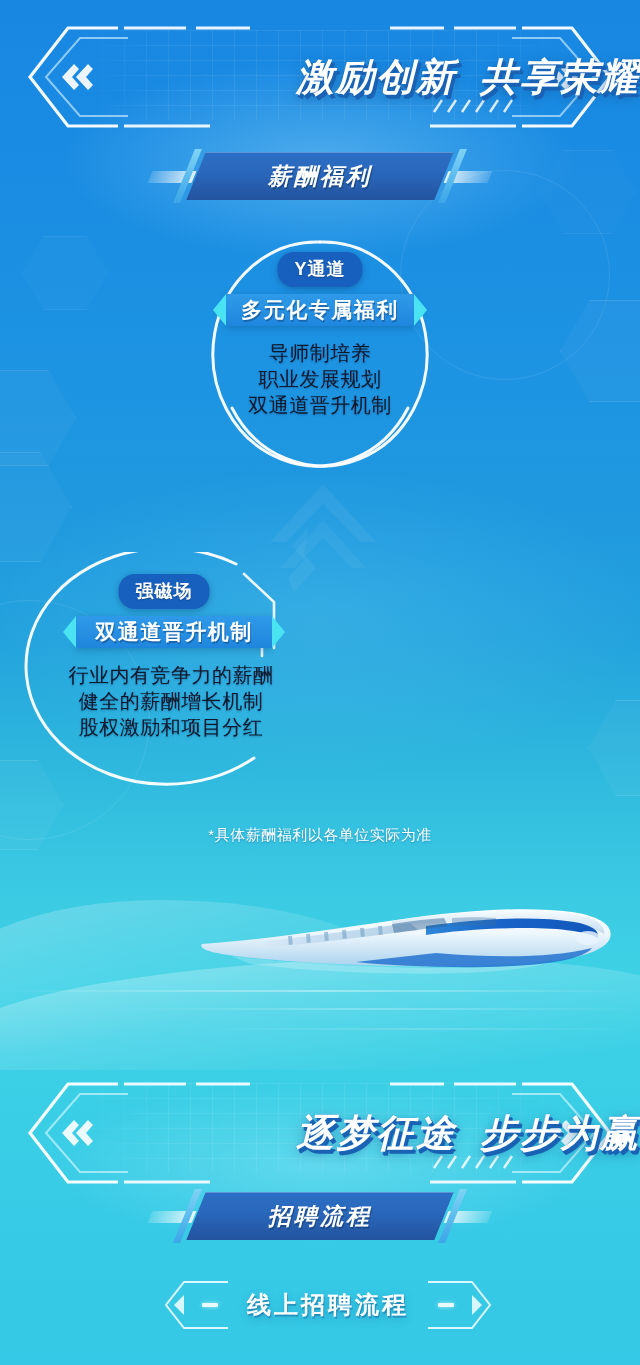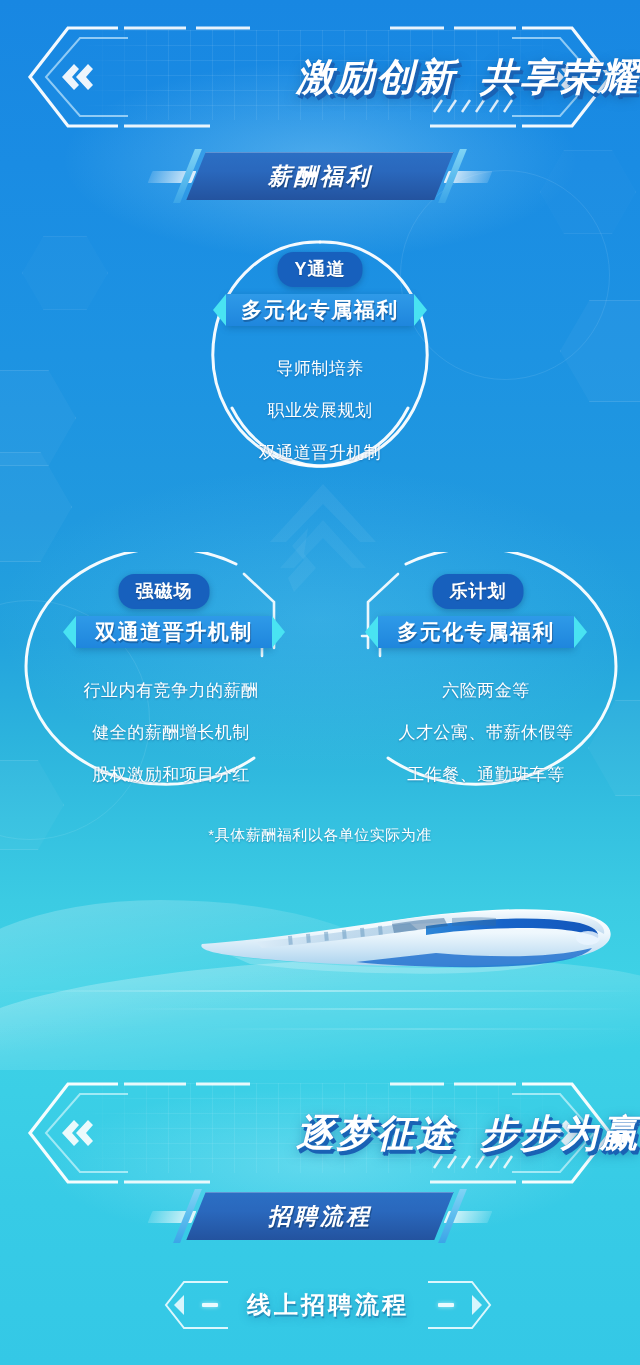--- a/index.html
+++ b/index.html
@@ -185,25 +185,24 @@
   .hl-bar span{
     font-size:21px; font-weight:bold; letter-spacing:1.5px; color:#fff;
     text-shadow:1px 2px 0 rgba(16,62,115,.45);
     white-space:nowrap;
   }
   .bullets{
     position:absolute; left:0; right:0;
     text-align:center;
   }
   .bullets div{
-    font-size:17px; line-height:26px; color:#ffffff;
+    font-size:20px; line-height:26px; color:#0f172a;
     letter-spacing:.5px;
     text-shadow:0 1px 2px rgba(12,66,124,.45);
     white-space:nowrap;
-    margin-top:16px;
   }
 
   
   .footnote{
     position:absolute; left:0; right:0; top:826px;
     text-align:center;
     font-size:15px; color:#ffffff; letter-spacing:.5px;
     text-shadow:0 1px 2px rgba(12,66,124,.40);
   }
 
@@ -395,38 +394,20 @@
       <div class="cap r"></div>
       <span>双通道晋升机制</span>
     </div>
     <div class="bullets" style="top:110px;left:8px;right:0;">
       <div>行业内有竞争力的薪酬</div>
       <div>健全的薪酬增长机制</div>
       <div>股权激励和项目分红</div>
     </div>
   </div>
 
-  <div class="circle-card" style="left:330px;top:552px;width:290px;height:240px;">
-    <svg class="ring" viewBox="0 0 290 240">
-      <path d="M76 12 A 140 118 0 1 1 58 206" fill="none" stroke="#ffffff" stroke-width="3" stroke-linecap="round" opacity=".95"></path>
-      <path d="M68 22 L38 50 L38 96" fill="none" stroke="#ffffff" stroke-width="2.6" stroke-linecap="round" opacity=".9"></path>
-      <path d="M32 84 L50 84 L50 104" fill="none" stroke="#ffffff" stroke-width="2.6" stroke-linecap="round" opacity=".9"></path>
-    </svg>
-    <div class="badge" style="left:148px;top:22px;">乐计划</div>
-    <div class="hl-bar" style="left:146px;top:64px;width:196px;">
-      <div class="cap l"></div>
-      <div class="cap r"></div>
-      <span>多元化专属福利</span>
-    </div>
-    <div class="bullets" style="top:110px;left:22px;right:0;">
-      <div>六险两金等</div>
-      <div>人才公寓、带薪休假等</div>
-      <div>工作餐、通勤班车等</div>
-    </div>
-  </div>
 
   <div class="footnote">*具体薪酬福利以各单位实际为准</div>
 
   <div class="hero bottom">
     <svg class="hero-frame" viewBox="0 0 640 110">
       <g fill="none" stroke="#ffffff" stroke-width="3.2" opacity=".95">
         <path d="M118 6 L68 6 L30 55 L68 104 L118 104"></path>
         <path d="M522 6 L572 6 L610 55 L572 104 L522 104"></path>
       </g>
       <g fill="none" stroke="#e4fbff" stroke-width="2" opacity=".6">

